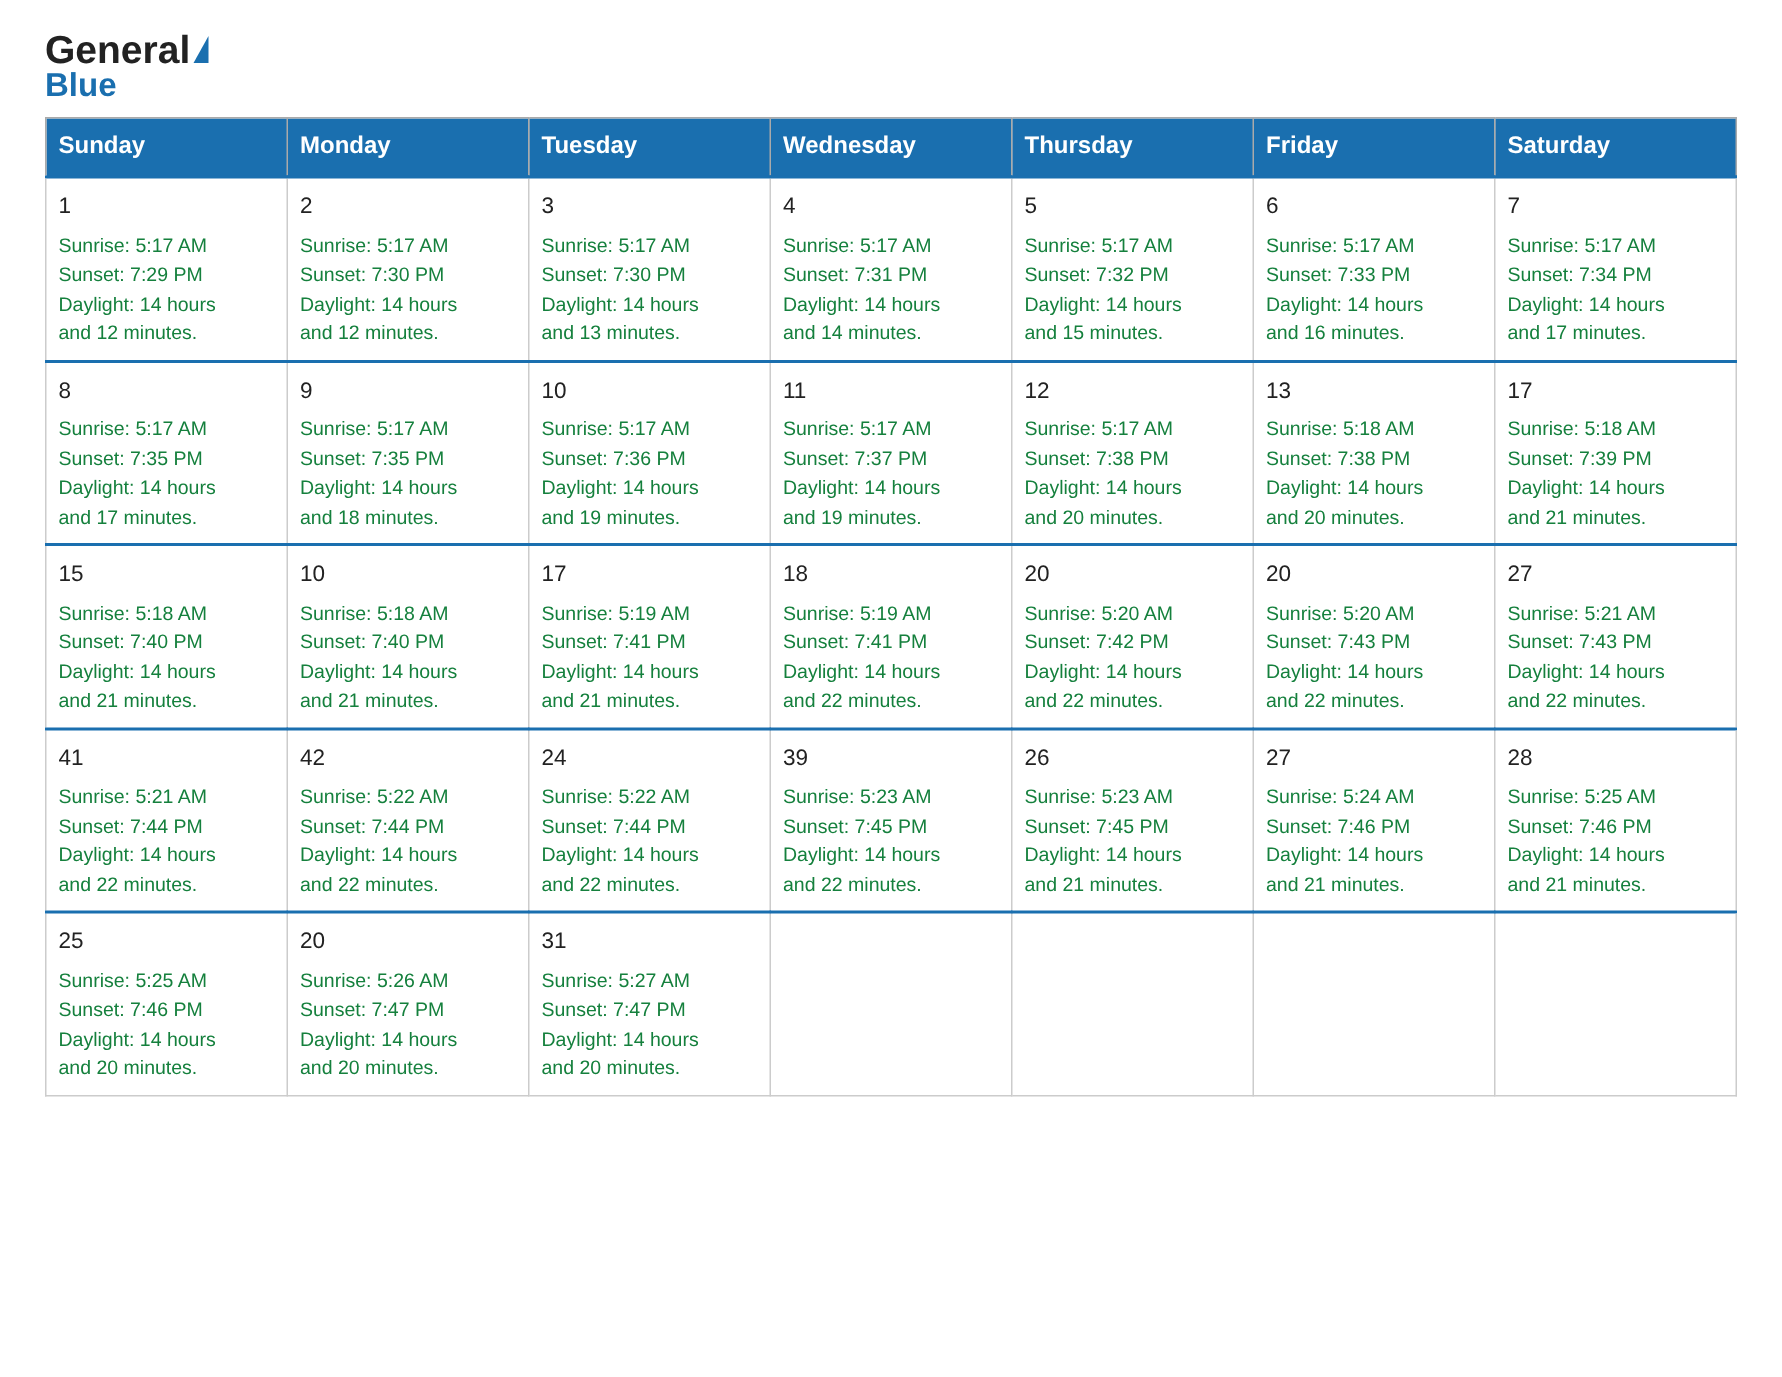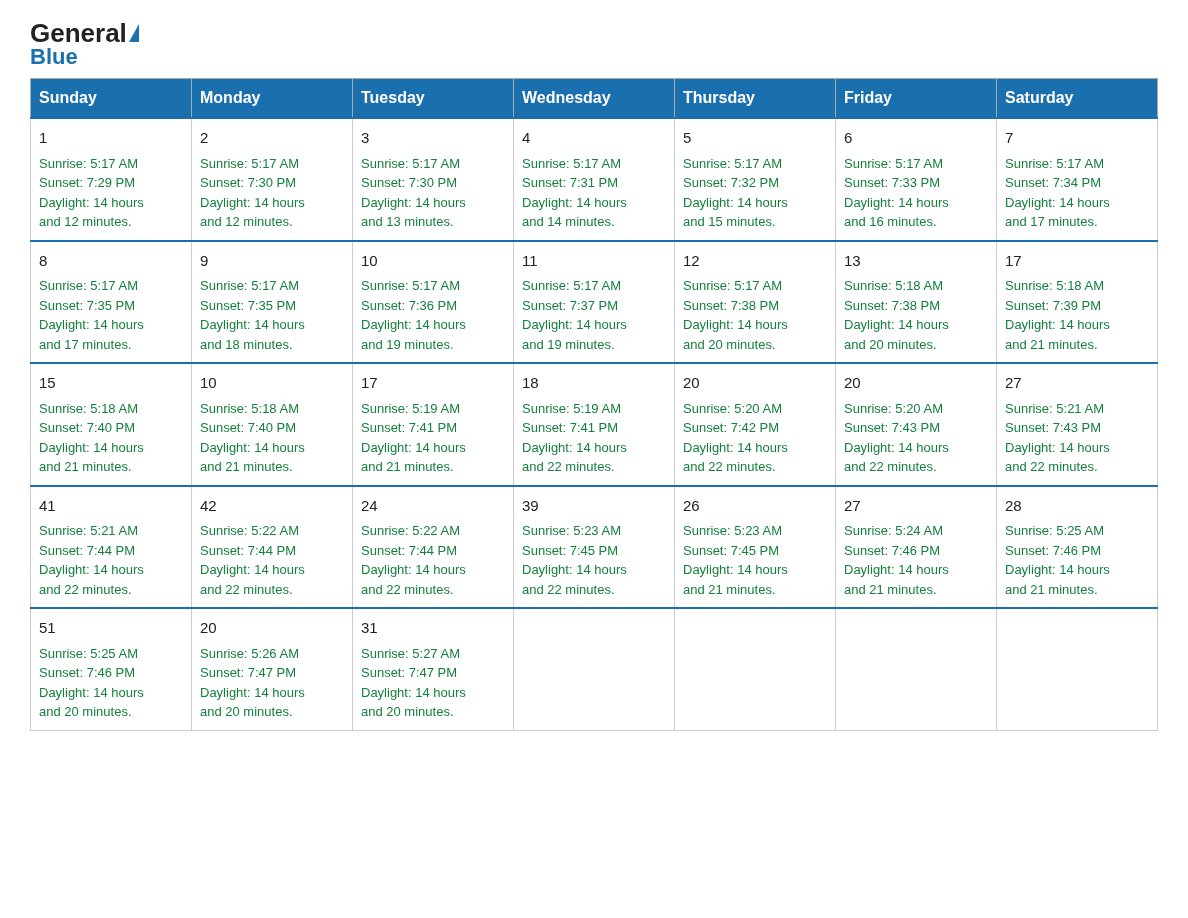--- a/index.html
+++ b/index.html
@@ -244,21 +244,21 @@
           <span class="day-num">27</span>
 <div class="day-info">Sunrise: 5:24 AM<br>Sunset: 7:46 PM<br>Daylight: 14 hours<br>and 21 minutes.</div>
         </td>
         <td>
           <span class="day-num">28</span>
 <div class="day-info">Sunrise: 5:25 AM<br>Sunset: 7:46 PM<br>Daylight: 14 hours<br>and 21 minutes.</div>
         </td>
       </tr>
       <tr>
         <td>
-          <span class="day-num">51</span>
+          <span class="day-num">25</span>
 <div class="day-info">Sunrise: 5:25 AM<br>Sunset: 7:46 PM<br>Daylight: 14 hours<br>and 20 minutes.</div>
         </td>
         <td>
           <span class="day-num">20</span>
 <div class="day-info">Sunrise: 5:26 AM<br>Sunset: 7:47 PM<br>Daylight: 14 hours<br>and 20 minutes.</div>
         </td>
         <td>
           <span class="day-num">31</span>
 <div class="day-info">Sunrise: 5:27 AM<br>Sunset: 7:47 PM<br>Daylight: 14 hours<br>and 20 minutes.</div>
         </td>

